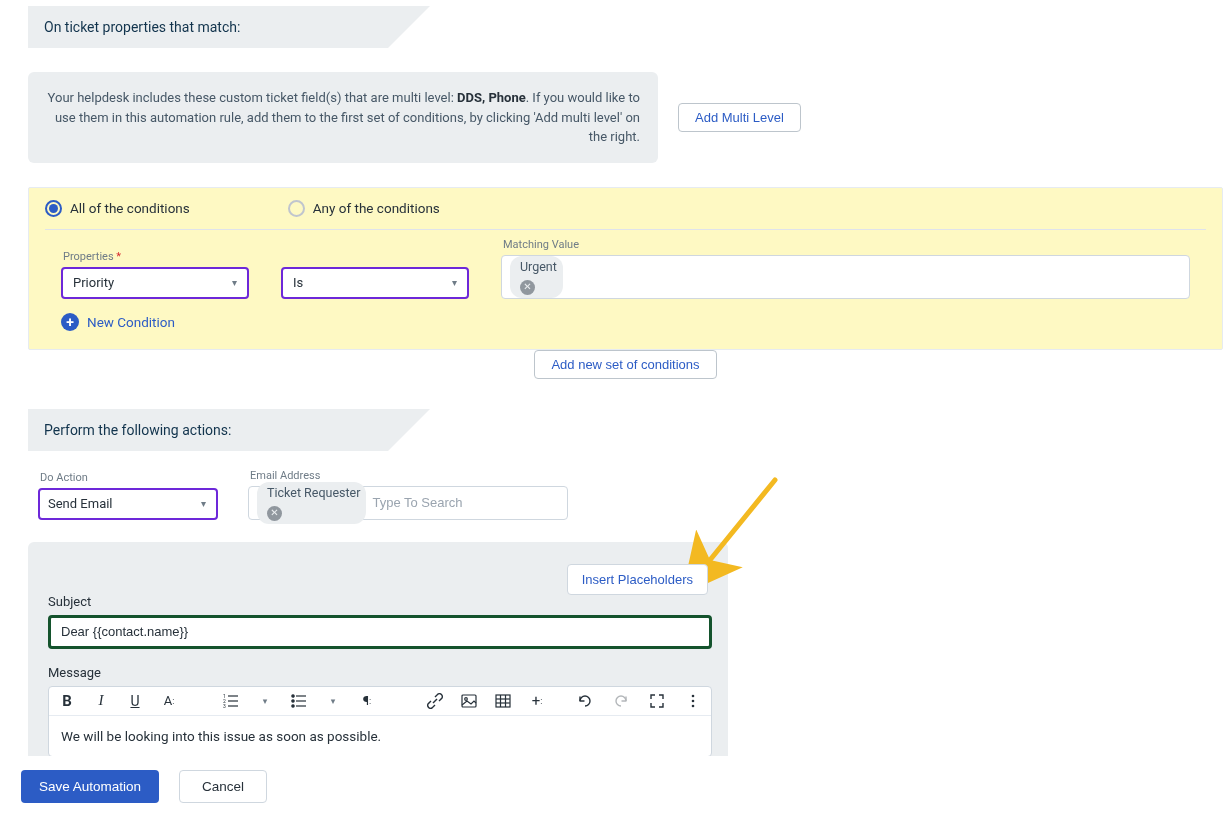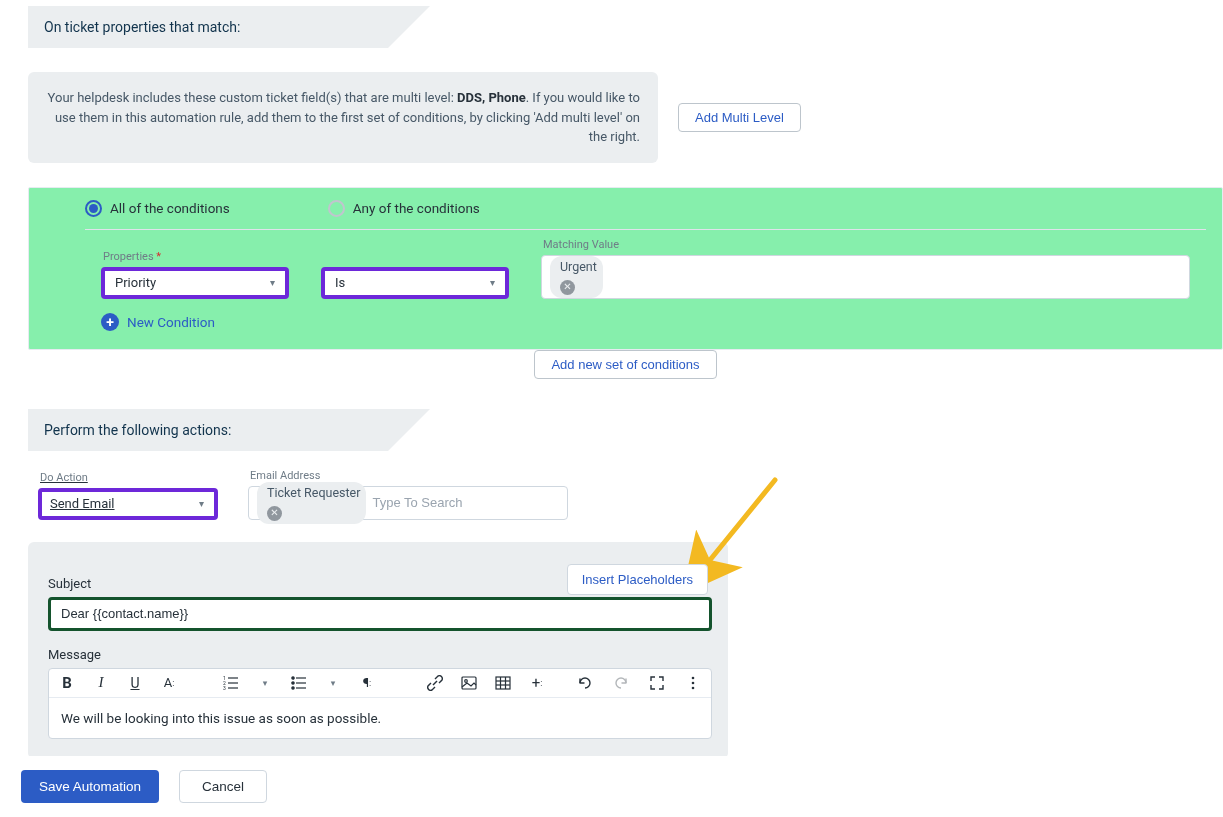--- a/index.html
+++ b/index.html
@@ -57,23 +57,22 @@
     border: 1px solid #bdc5cc;
     border-radius: 4px;
     padding: 6px 16px;
     font-size: 13px;
     color: #2c5cc5;
     cursor: pointer;
   }
 
   .conditions-panel {
     border: 1px solid #e6ebf1;
-    background: #86efac;
+    background: #fef9c3;
     border-radius: 2px;
-    padding-left: 40px;
   }
 
   .radio-row {
     display: flex;
     gap: 98px;
     padding: 12px 16px;
     align-items: center;
   }
   .radio-row.centered {
     justify-content: center;
@@ -121,21 +120,21 @@
   .field-label {
     font-size: 11px;
     color: #6f7c87;
     margin-bottom: 2px;
     padding-left: 2px;
   }
   .field-label .req { color: #d72d30; }
 
   .select-box {
     background: #fff;
-    border: 4px solid #6d28d9;
+    border: 2px solid #6d28d9;
     border-radius: 4px;
     height: 32px;
     padding: 0 28px 0 10px;
     font-size: 13px;
     color: #27313a;
     display: flex;
     align-items: center;
     position: relative;
     min-width: 180px;
     cursor: pointer;
@@ -419,21 +418,21 @@
 
   <div class="add-set-wrapper">
     <button class="btn-outline">Add new set of conditions</button>
   </div>
 
   <div class="section-header">
     <span>Perform the following actions:</span>
   </div>
 
   <div class="actions-row">
-    <div class="field-block" style="width:180px;text-decoration:underline;">
+    <div class="field-block" style="width:180px;">
       <div class="field-label">Do Action</div>
       <div class="select-box" style="min-width:180px;padding-left:8px;">
           <span>Send Email</span>
         </div>
     </div>
     <div class="field-block">
       <div class="field-label">Email Address</div>
       <div class="email-input-box">
         <span class="chip">
           <span>Ticket Requester</span>
@@ -450,21 +449,21 @@
       <defs>
         <marker id="arrh" markerWidth="12" markerHeight="12" refX="3" refY="6" orient="auto">
           <path d="M0,0 L12,6 L0,12 L3,6 z" fill="#f3b921"></path>
         </marker>
       </defs>
       <line x1="105" y1="8" x2="40" y2="88" stroke="#f3b921" stroke-width="5" stroke-linecap="round" marker-end="url(#arrh)"></line>
     </svg>
 
     <button class="placeholder-btn">Insert Placeholders</button>
 
-    <label class="composer-label" style="margin-top:14px;">Subject</label>
+    <label class="composer-label" style="margin-top:32px;">Subject</label>
     <input class="text-input" value="Dear {{contact.name}}" style="">
 
     <label class="composer-label" style="margin-top:16px;">Message</label>
     <div class="message-box">
       <div class="rte-toolbar">
         <div class="rte-left">
           <span class="rte-btn bold">B</span>
           <span class="rte-btn italic">I</span>
           <span class="rte-btn underline">U</span>
           <span class="rte-btn" style="font-size:13px;">A<span style="font-size:9px;">:</span></span>

